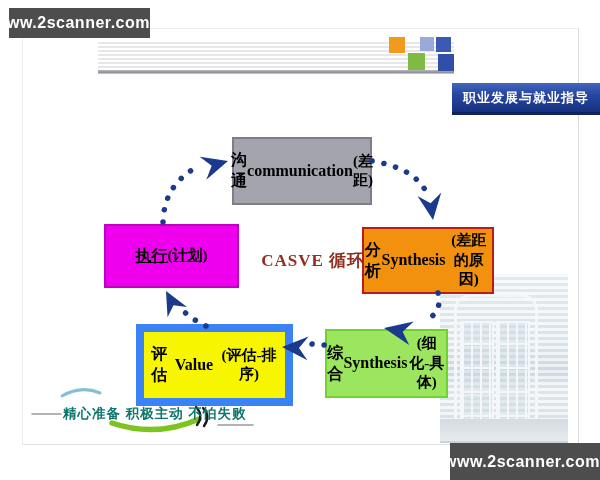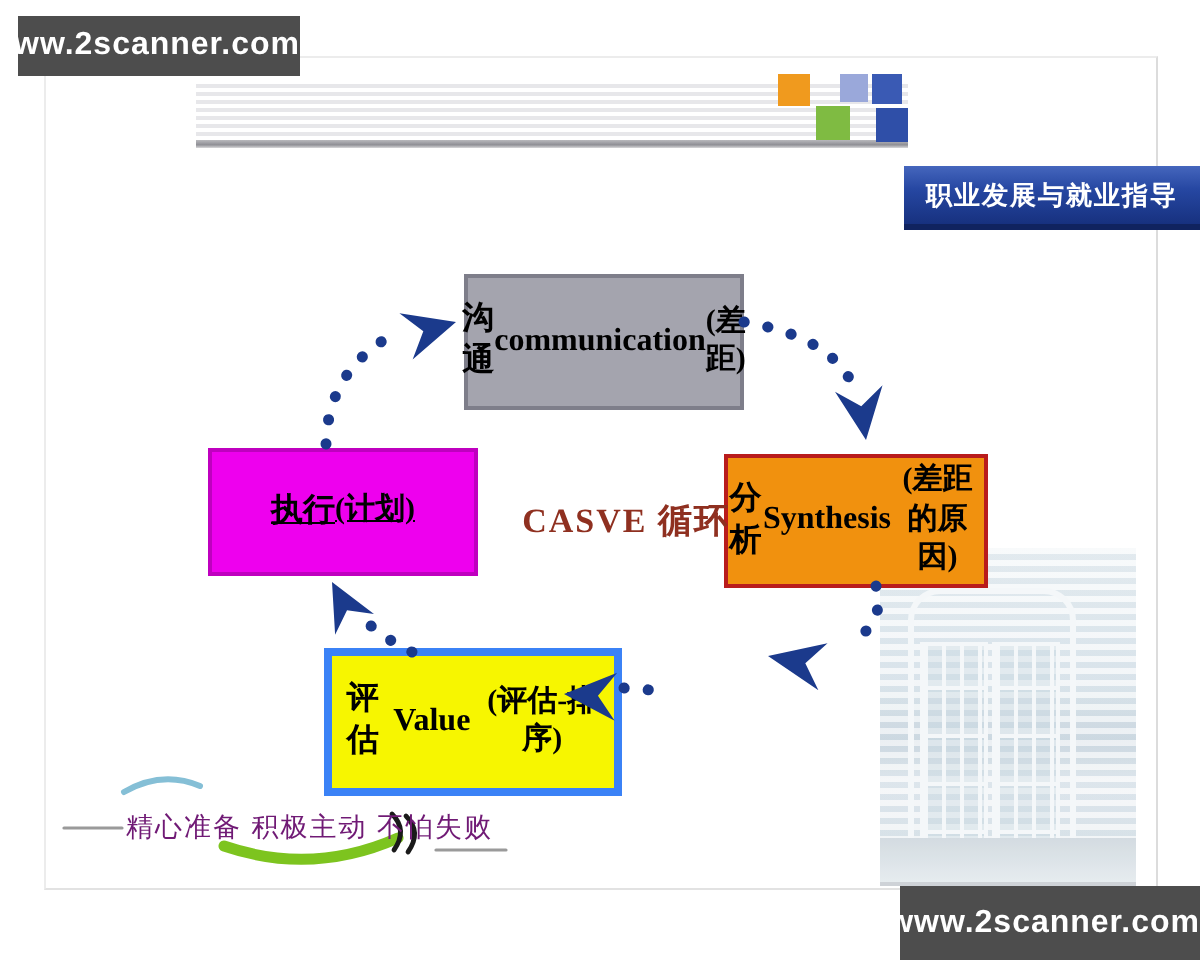--- a/index.html
+++ b/index.html
@@ -55,33 +55,33 @@
   
   .node{position:absolute;display:flex;flex-direction:row;justify-content:center;align-items:center;
     font-family:"Liberation Serif","DejaVu Serif",serif;font-weight:bold;color:#000;
     text-align:center;line-height:1.3;}
   .node .cn{font-size:16px;}
   .node .en{font-size:16px;}
   .node .note{font-size:15px;}
   .node-communication{left:232px;top:137px;width:136px;height:64px;background:#a4a4ae;border:2px solid #7e7e8a;}
   .node-analysis{left:362px;top:227px;width:128px;height:63px;background:#f1910e;border:2px solid #b91c1c;}
   .node-synthesis{left:325px;top:329px;width:119px;height:65px;background:#9ce55e;border:2px solid #6fd22f;}
-  .node-value{left:162px;top:324px;width:141px;height:66px;background:#f7f600;border:4px solid #3b82f6;}
+  .node-value{left:136px;top:324px;width:141px;height:66px;background:#f7f600;border:8px solid #3b82f6;}
   .node-execution{left:104px;top:224px;width:131px;height:60px;background:#ee00ee;border:2px solid #bf00bf;text-decoration:underline;}
 
   .center-label{position:absolute;left:250px;top:249px;width:115px;text-align:right;
     font-family:"Liberation Serif","DejaVu Serif",serif;font-weight:bold;font-size:17px;
     color:#8f3020;letter-spacing:1px;}
 
   
   .overlay{position:absolute;left:0;top:0;width:600px;height:480px;pointer-events:none;}
 
   
-  .motto{position:absolute;left:63px;top:405px;font-size:13.5px;font-weight:normal;
-    color:#701a75;letter-spacing:1px;white-space:nowrap;}
+  .motto{position:absolute;left:63px;top:405px;font-size:13.5px;font-weight:bold;
+    color:#0f766e;letter-spacing:1px;white-space:nowrap;}
 </style>
 </head>
 <body>
 
 <div id="stage">
 
   <div class="slide-frame"></div>
 
   <div class="stripes"></div>
   <div class="stripes-edge"></div>
@@ -108,20 +108,25 @@
     <div class="en">communication</div>
     <div class="note">(差距)</div>
   </div>
 
   <div class="node node-analysis">
     <div class="cn">分析</div>
     <div class="en">Synthesis</div>
     <div class="note">(差距的原因)</div>
   </div>
 
+  <div class="node node-synthesis">
+    <div class="cn">综合</div>
+    <div class="en">Synthesis</div>
+    <div class="note">(细化-具体)</div>
+  </div>
 
   <div class="node node-value">
     <div class="cn">评估</div>
     <div class="en">Value</div>
     <div class="note">(评估-排序)</div>
   </div>
 
   <div class="node node-execution">
     <div class="cn">执行</div>
     <div class="note">(计划)</div>

